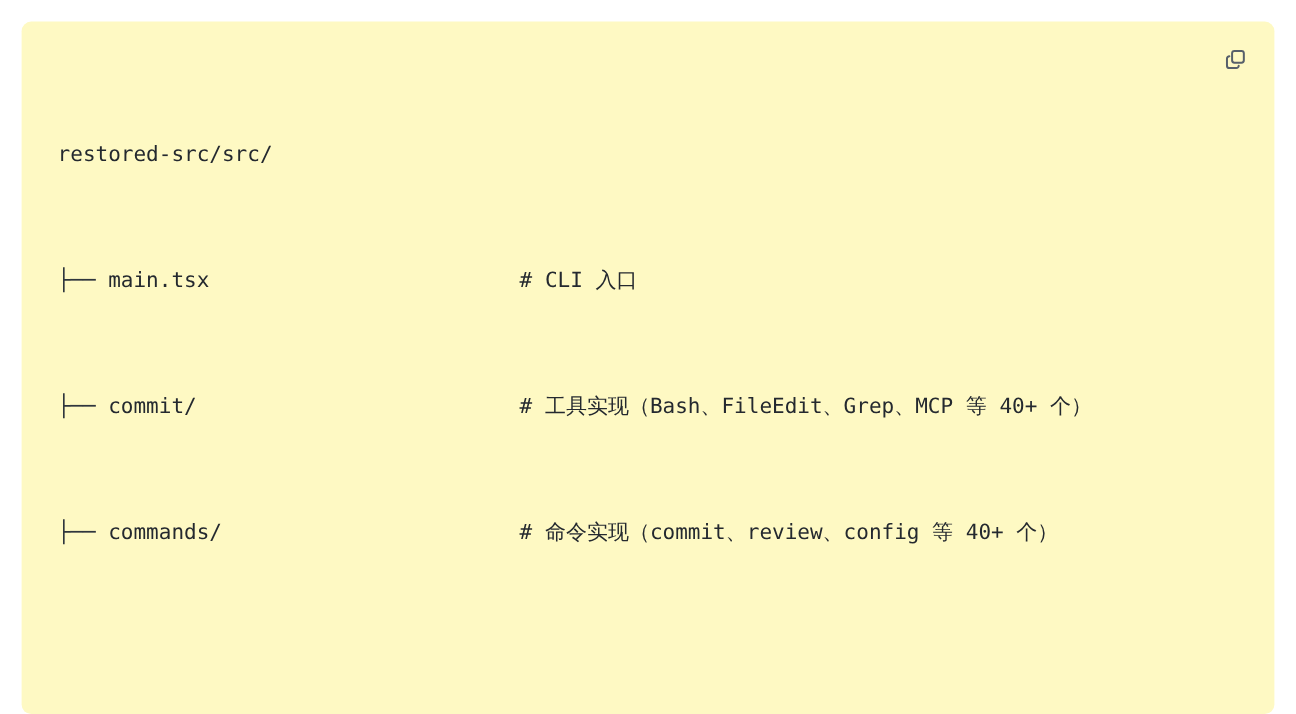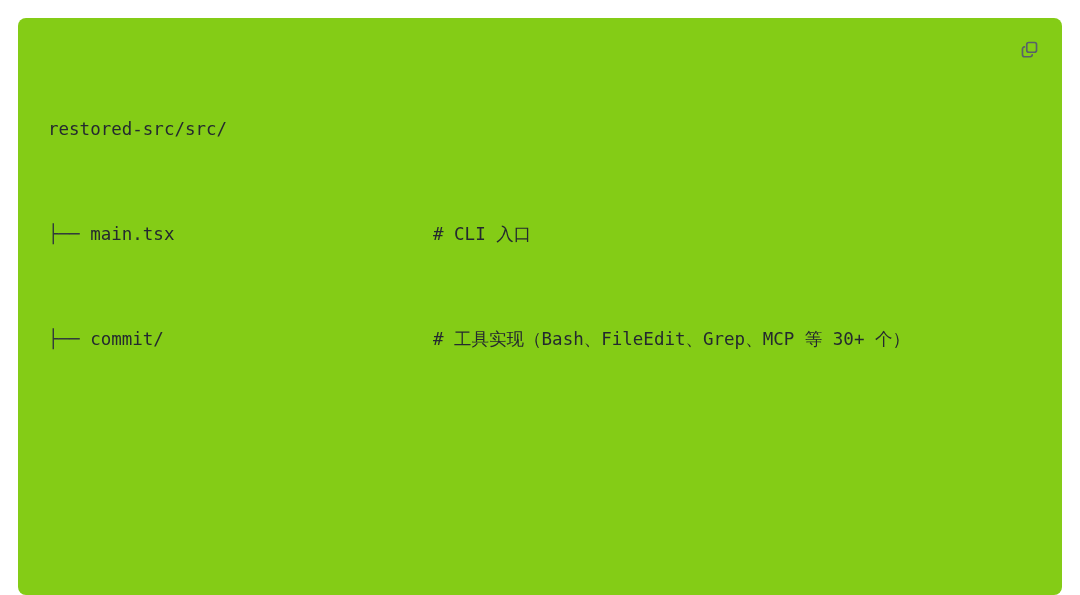--- a/index.html
+++ b/index.html
@@ -25,21 +25,21 @@
     height: 595px;
     background: #ffffff;
     padding: 18px 18px 0 18px;
   }
 
   
   .code-block {
     position: relative;
     width: 1044px;
     height: 577px;
-    background: #84cc16;
+    background: #fef9c3;
     border-radius: 8px;
     overflow: hidden;
   }
 
   
   .copy-button {
     position: absolute;
     top: 16px;
     right: 18px;
     width: 30px;
@@ -127,22 +127,23 @@
       </span>
     </button>
 
     <div class="code-scroll">
       <pre class="code-pre"><code>
 
 <span class="code-line root-line"><span class="ln-left entry-name">restored-src/src/</span></span>
 
 <span class="code-line"><span class="ln-left"><span class="tree-glyph">├── </span><span class="entry-name">main.tsx</span></span><span class="ln-comment"># CLI 入口</span></span>
 
-<span class="code-line"><span class="ln-left"><span class="tree-glyph">├── </span><span class="entry-name">commit/</span></span><span class="ln-comment"># 工具实现（Bash、FileEdit、Grep、MCP 等 30+ 个）</span></span>
+<span class="code-line"><span class="ln-left"><span class="tree-glyph">├── </span><span class="entry-name">commit/</span></span><span class="ln-comment"># 工具实现（Bash、FileEdit、Grep、MCP 等 40+ 个）</span></span>
 
+<span class="code-line"><span class="ln-left"><span class="tree-glyph">├── </span><span class="entry-name">commands/</span></span><span class="ln-comment"># 命令实现（commit、review、config 等 40+ 个）</span></span>
 
 
 
 
 
 
 
 
 
 

